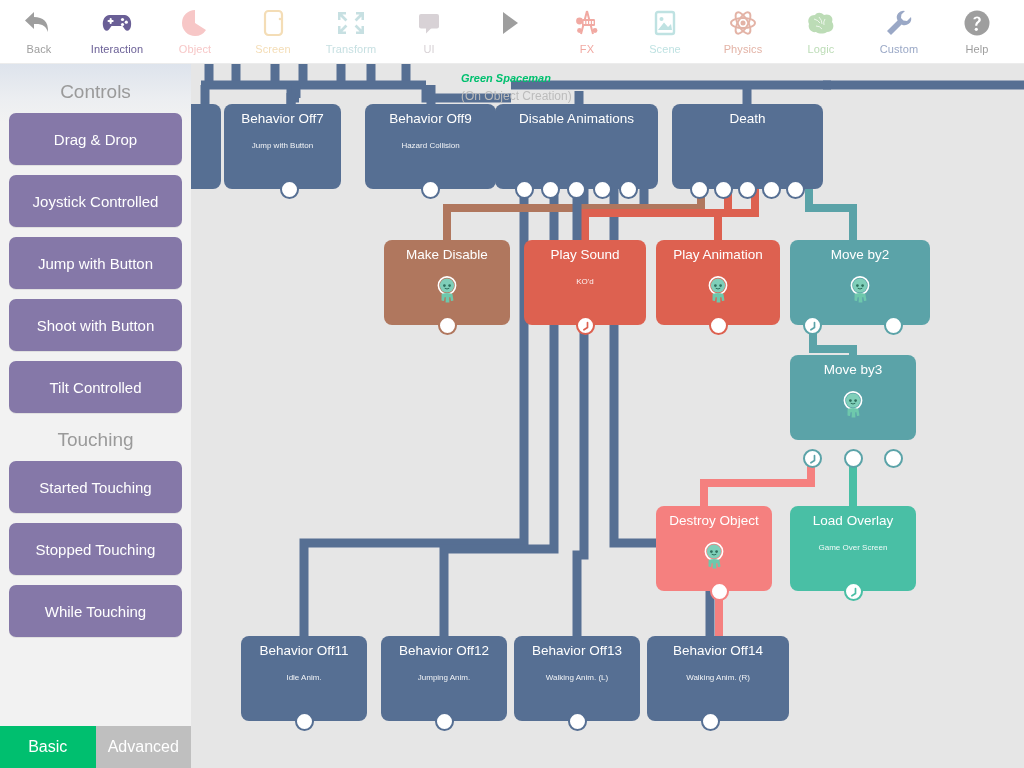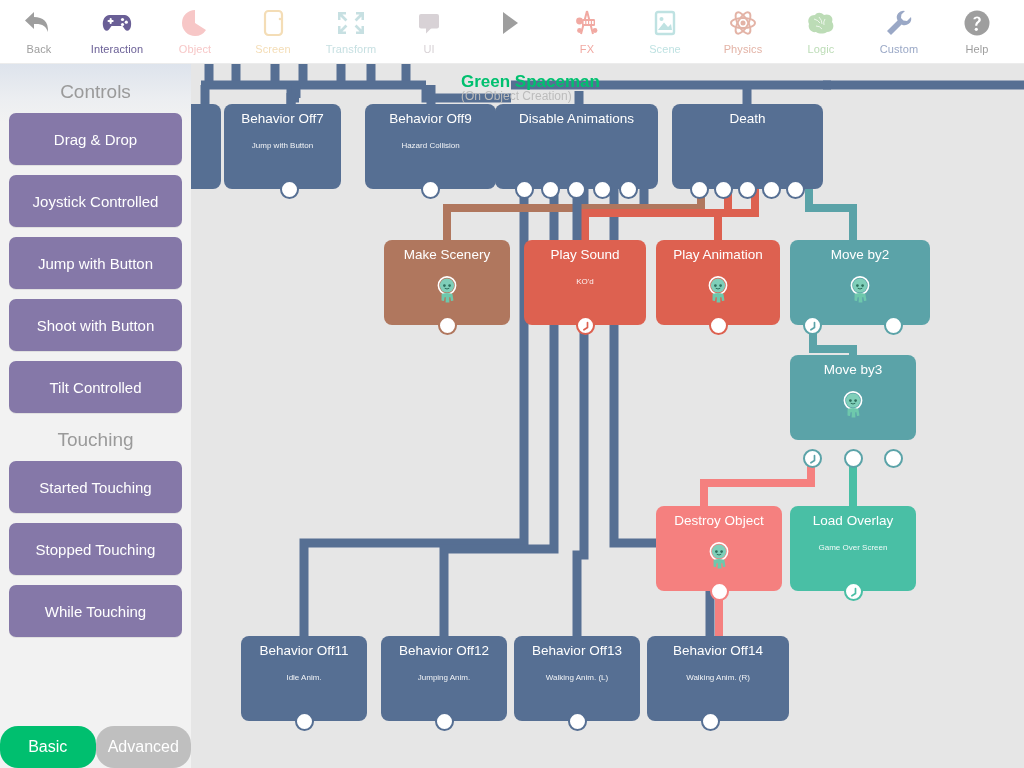--- a/index.html
+++ b/index.html
@@ -48,21 +48,21 @@
     background:#8578a8;color:#ffffff;font-size:15px;
     display:flex;align-items:center;justify-content:center;
     box-shadow:0 1px 0 rgba(0,0,0,.07);
     cursor:pointer;user-select:none;
   }
   .sb-tabs{
     position:absolute;left:0;bottom:0;width:191px;height:42px;display:flex;
   }
   .sb-tab{
     flex:1;display:flex;align-items:center;justify-content:center;
-    font-size:16px;color:#ffffff;cursor:pointer;user-select:none;border-radius:18px;
+    font-size:16px;color:#ffffff;cursor:pointer;user-select:none;
   }
   .sb-tab.active{background:#00bf6f;}
   .sb-tab.inactive{background:#bfbfbf;}
 
   
   .canvas{
     position:absolute;left:191px;top:63px;width:833px;height:705px;
     background:#e6e6e6;overflow:hidden;
   }
   .wires{position:absolute;left:0;top:0;width:833px;height:705px;}
@@ -85,22 +85,23 @@
 
   .n-blue{background:#566f93;}
   .n-brown{background:#b0775e;}
   .n-red{background:#dd6150;}
   .n-teal{background:#5ba3a8;}
   .n-pink{background:#f5807f;}
   .n-green{background:#49bfa5;}
 
   
   .graph-head{
-    position:absolute;color:#00c06f;font-size:17px;font-weight:bold;
+    position:absolute;color:#00c06f;font-size:11px;font-weight:bold;
     white-space:nowrap;
+    font-style:italic;
   }
   .graph-sub{
     position:absolute;color:#bcbcbc;font-size:12px;white-space:nowrap;
   }
 
   
   .pin{
     position:absolute;width:19px;height:19px;border-radius:50%;
     background:#ffffff;box-sizing:border-box;border:2.5px solid #566f93;
     cursor:pointer;
@@ -335,21 +336,21 @@
         <div class="pin p-blue" style="left: 428.16px; top: 116.5px;"></div>
         <div class="node n-blue" style="left: 481px; top: 41px; width: 151px; height: 85px;">
           <div class="n-title">Death</div>
         </div>
         <div class="pin p-blue" style="left: 498.68px; top: 116.5px;"></div>
         <div class="pin p-blue" style="left: 522.84px; top: 116.5px;"></div>
         <div class="pin p-blue" style="left: 547px; top: 116.5px;"></div>
         <div class="pin p-blue" style="left: 571.16px; top: 116.5px;"></div>
         <div class="pin p-blue" style="left: 595.32px; top: 116.5px;"></div>
         <div class="node n-brown" style="left: 193px; top: 177px; width: 126px; height: 85px;">
-          <div class="n-title">Make Scenery</div>
+          <div class="n-title">Make Disable</div>
           <div class="n-avatar"><svg width="26" height="30" viewBox="0 0 26 30" xmlns="http://www.w3.org/2000/svg">
     <circle cx="13" cy="10.5" r="8.6" fill="none" stroke="#ffffff" stroke-width="1.6"></circle>
     <circle cx="13" cy="10.5" r="7.1" fill="#7fcfb9"></circle>
     <circle cx="10.4" cy="10.6" r="1.35" fill="#2f6f5d"></circle>
     <circle cx="15.6" cy="10.6" r="1.35" fill="#2f6f5d"></circle>
     <path d="M11 13.4 q2 1.4 4 0" stroke="#2f6f5d" stroke-width="1" fill="none" stroke-linecap="round"></path>
     <path d="M7.6 19 q5.4 -2 10.8 0 l1.1 6.6 q-1.6 .7 -2.6 .2 l-.5 -3.6 -1.2 0 .2 5.4 -3.8 0 .2 -5.4 -1.2 0 -.5 3.6 q-1 .5 -2.6 -.2 Z" fill="#6ec8ac"></path>
   </svg></div>
         </div>
         <div class="pin p-brown" style="left: 246.5px; top: 252.5px;"></div>
@@ -402,21 +403,21 @@
     <path d="M7.6 19 q5.4 -2 10.8 0 l1.1 6.6 q-1.6 .7 -2.6 .2 l-.5 -3.6 -1.2 0 .2 5.4 -3.8 0 .2 -5.4 -1.2 0 -.5 3.6 q-1 .5 -2.6 -.2 Z" fill="#6ec8ac"></path>
   </svg></div>
         </div>
         <div class="pin p-teal" style="left: 612.18px; top: 385.5px;">
           <span class="clk"><svg width="19" height="19" viewBox="0 0 19 19" xmlns="http://www.w3.org/2000/svg">
     <path d="M9.5 4.6 L9.5 9.5 L5.9 11.8" stroke="#5ba3a8" stroke-width="1.7" fill="none" stroke-linecap="round" stroke-linejoin="round"></path>
   </svg></span>
         </div>
         <div class="pin p-teal" style="left: 652.5px; top: 385.5px;"></div>
         <div class="pin p-teal" style="left: 692.82px; top: 385.5px;"></div>
-        <div class="node n-pink" style="left: 465px; top: 443px; width: 126px; height: 85px;">
+        <div class="node n-pink" style="left: 465px; top: 443px; width: 116px; height: 85px;">
           <div class="n-title">Destroy Object</div>
           <div class="n-avatar"><svg width="26" height="30" viewBox="0 0 26 30" xmlns="http://www.w3.org/2000/svg">
     <circle cx="13" cy="10.5" r="8.6" fill="none" stroke="#ffffff" stroke-width="1.6"></circle>
     <circle cx="13" cy="10.5" r="7.1" fill="#7fcfb9"></circle>
     <circle cx="10.4" cy="10.6" r="1.35" fill="#2f6f5d"></circle>
     <circle cx="15.6" cy="10.6" r="1.35" fill="#2f6f5d"></circle>
     <path d="M11 13.4 q2 1.4 4 0" stroke="#2f6f5d" stroke-width="1" fill="none" stroke-linecap="round"></path>
     <path d="M7.6 19 q5.4 -2 10.8 0 l1.1 6.6 q-1.6 .7 -2.6 .2 l-.5 -3.6 -1.2 0 .2 5.4 -3.8 0 .2 -5.4 -1.2 0 -.5 3.6 q-1 .5 -2.6 -.2 Z" fill="#6ec8ac"></path>
   </svg></div>
         </div>

